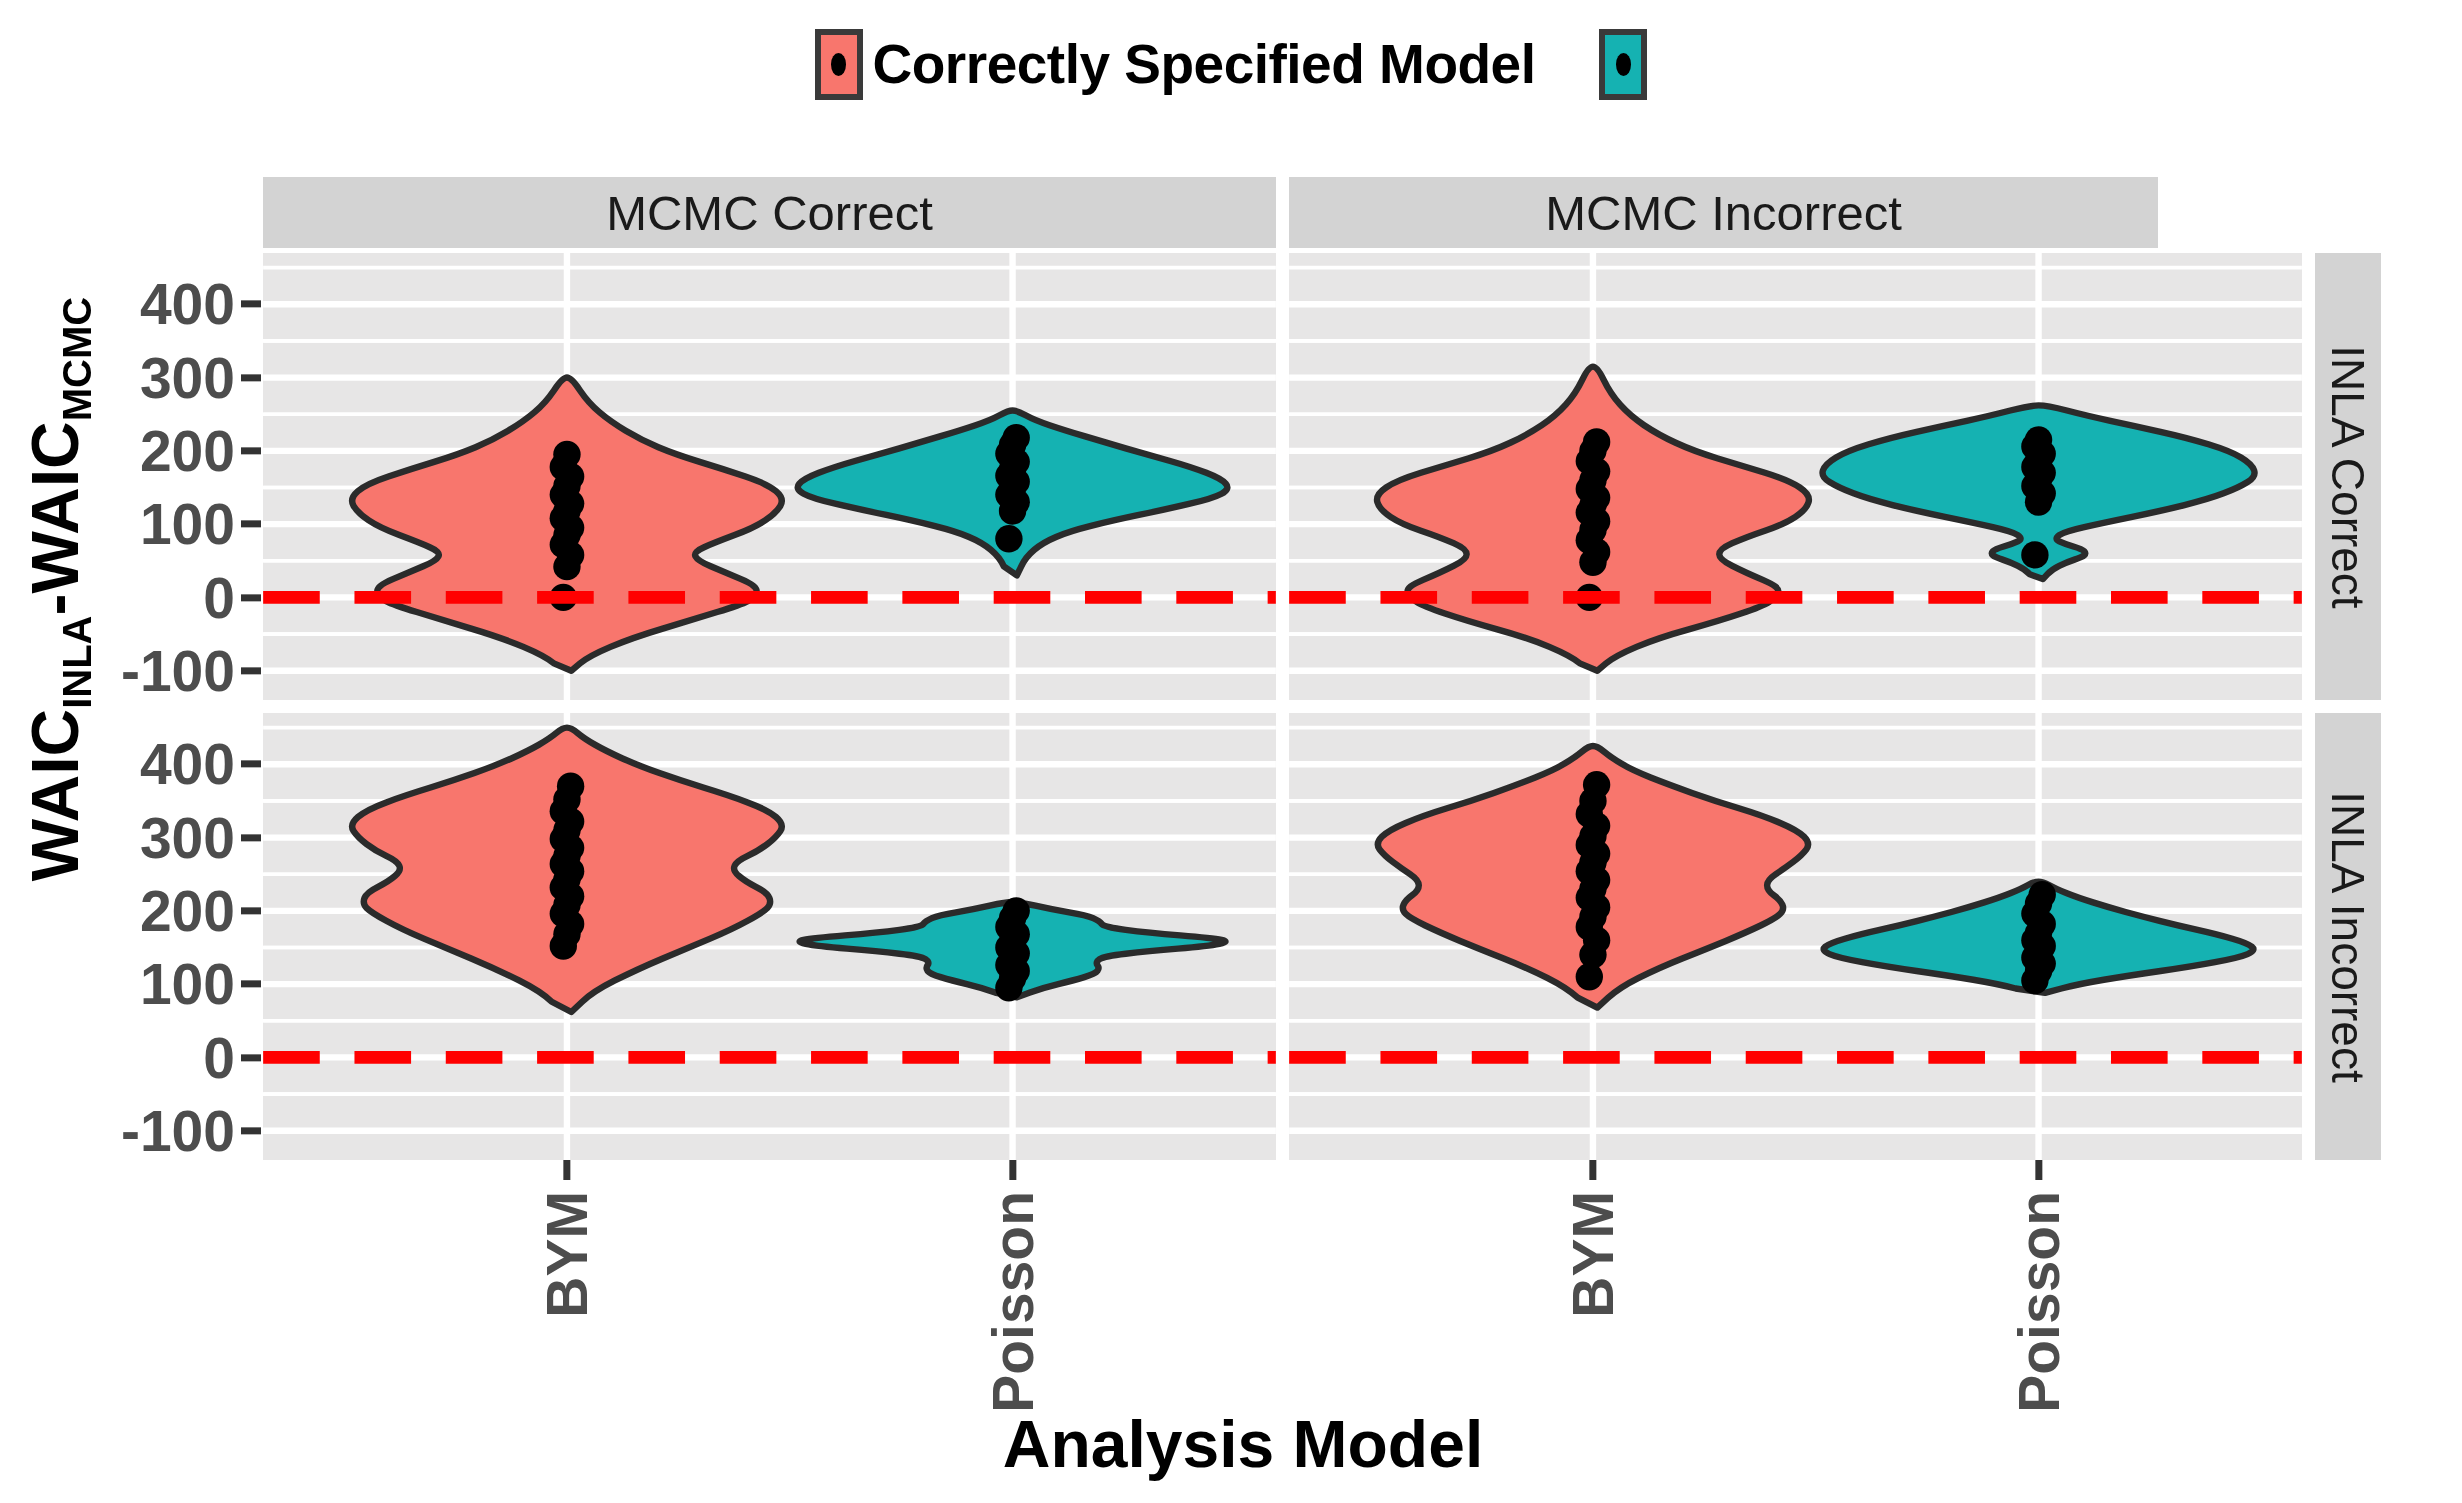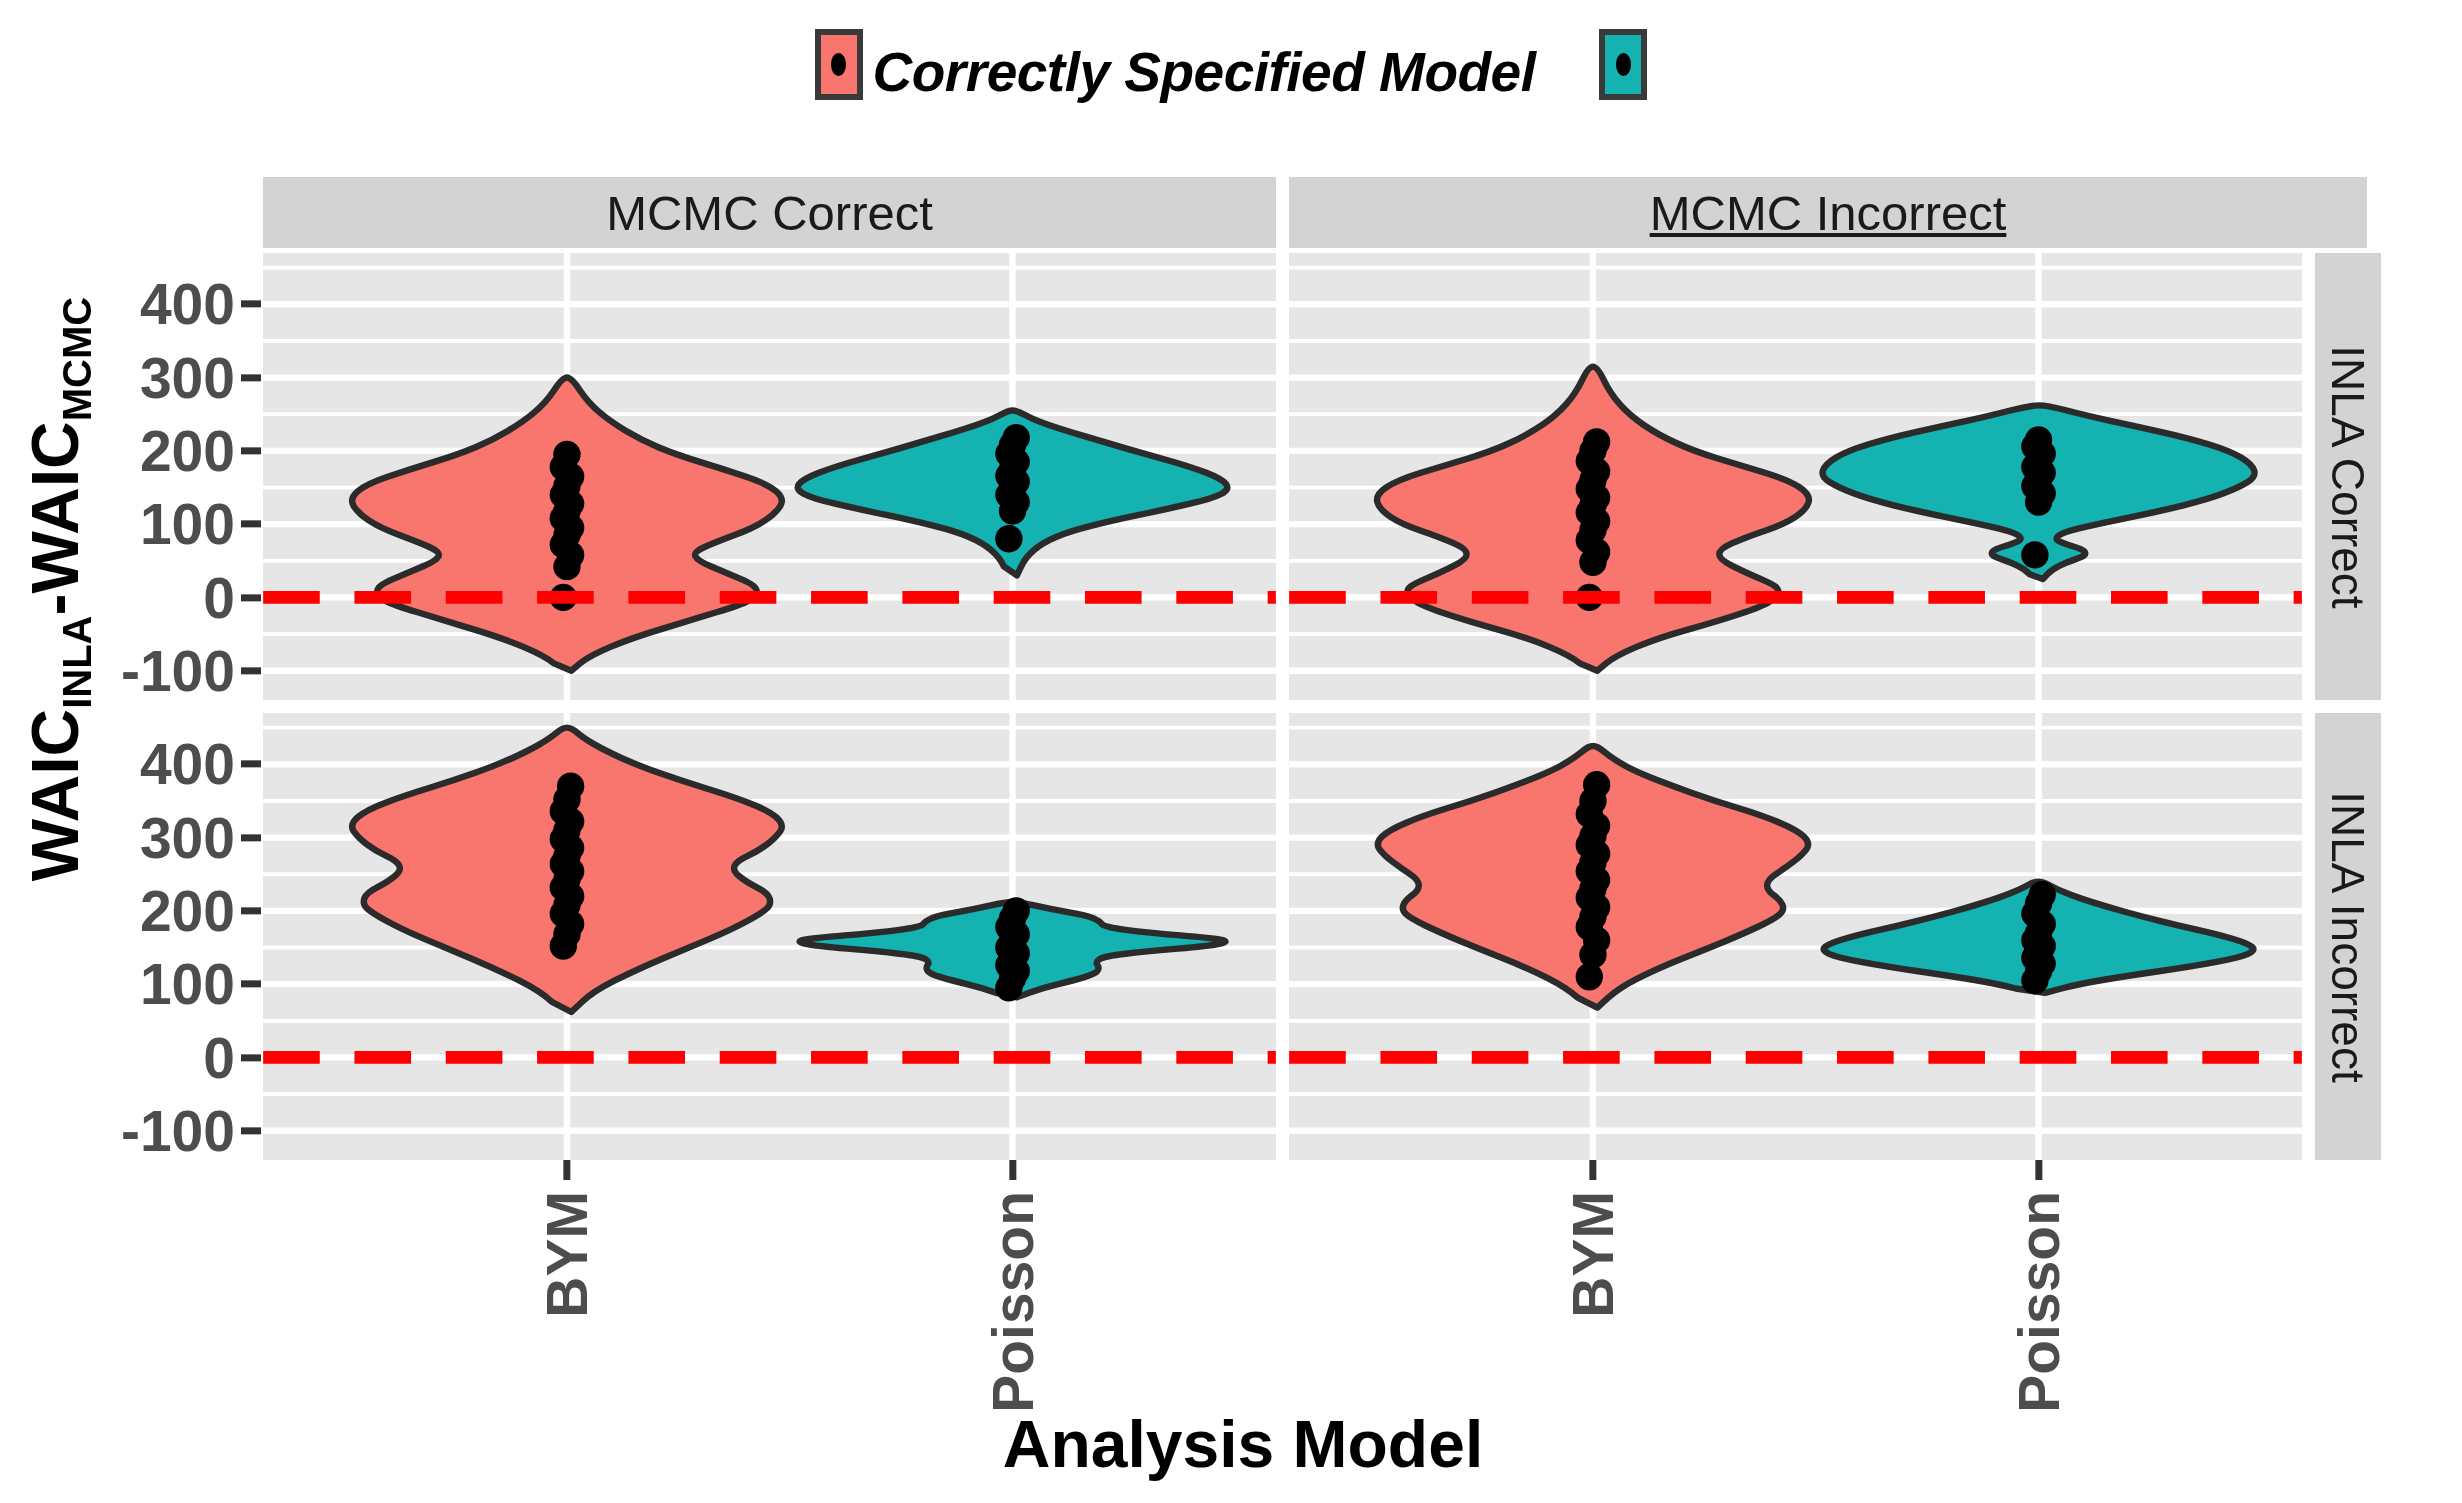--- a/index.html
+++ b/index.html
@@ -9,21 +9,21 @@
     font-family:"Liberation Sans", sans-serif;
     overflow:hidden;
   }
   #root{position:relative;width:2462px;height:1503px;}
 
   
   #legend{
     position:absolute;left:0;top:16.4px;width:2462px;height:96px;
     display:flex;align-items:center;justify-content:center;gap:64px;
   }
-  .legend-item{display:flex;align-items:flex-end;gap:10px;font-style:italic;}
+  .legend-item{display:flex;align-items:center;gap:10px;}
   .key-box{
     width:48px;height:71px;border:6.4px solid #3a3a3a;
     display:flex;align-items:center;justify-content:center;box-sizing:border-box;
   }
   .key-dot{width:15.5px;height:23px;border-radius:50%;background:#000;}
   .legend-label{
     font-size:55px;font-weight:bold;color:#000;
     letter-spacing:-0.5px;white-space:nowrap;line-height:1;
   }
 
@@ -104,21 +104,21 @@
   <div id="ytitle">
     <span>
       <span>WAIC</span><sub>INLA</sub><span>-WAIC</span><sub>MCMC</sub>
     </span>
   </div>
 
   <div id="xtitle">Analysis Model</div>
 
   <div id="plotarea">
       <div class="col-strip" style="left: 0px; top: 0px; width: 1013px;">MCMC Correct</div>
-      <div class="col-strip" style="left: 1026px; top: 0px; width: 1078px; text-decoration: underline;">MCMC Incorrect</div>
+      <div class="col-strip" style="left: 1026px; top: 0px; width: 869px;">MCMC Incorrect</div>
       <div class="row-strip" style="left: 2052px; top: 84px; height: 447px;">
         <span class="row-strip-inner">INLA Correct</span>
       </div>
       <div class="row-strip" style="left: 2052px; top: 544px; height: 447px;">
         <span class="row-strip-inner">INLA Incorrect</span>
       </div>
       <div class="panel" style="left: 0px; top: 84px; width: 1013px; height: 447px;">
         <svg width="1013" height="447" viewBox="0 0 1109 489.5">
           <line x1="0" x2="1109" y1="56.172131147540995" y2="56.172131147540995" stroke="#ffffff" stroke-width="7"></line>
           <line x1="0" x2="1109" y1="136.41803278688525" y2="136.41803278688525" stroke="#ffffff" stroke-width="7"></line>

